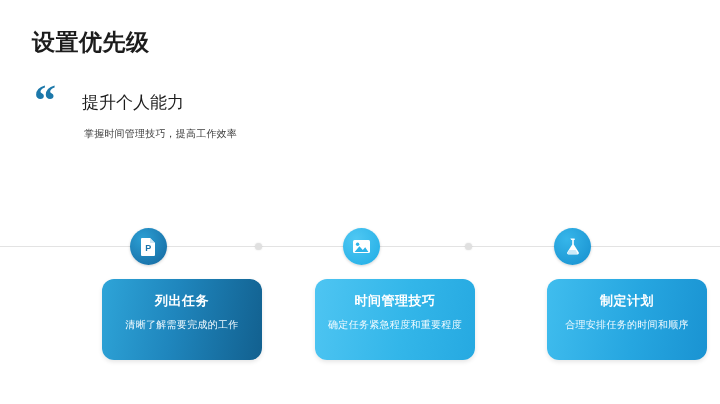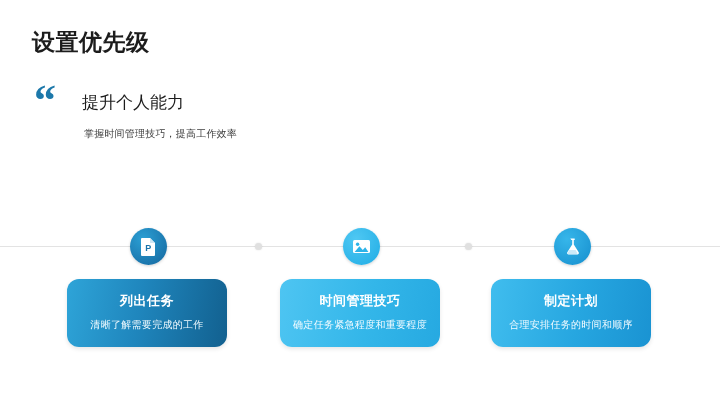--- a/index.html
+++ b/index.html
@@ -116,36 +116,37 @@
     left: 554px;
     background: radial-gradient(circle at 35% 30%, #36b6ea 0%, #1d97d4 78%, #178cc9 100%);
   }
   .step-circle svg { display: block; }
 
   
   .card {
     position: absolute;
     top: 279px;
     width: 160px;
-    height: 68px;
+    height: 81px;
     border-radius: 12px;
     box-shadow: 0 2px 4px rgba(0,0,0,0.10);
     color: #ffffff;
     text-align: center;
+    margin-left: 35px;
   }
   .card.k1 {
     left: 67px;
     background: linear-gradient(100deg, #2ea4d8 0%, #1f86bd 45%, #12608f 100%);
   }
   .card.k2 {
     left: 280px;
     background: linear-gradient(100deg, #4ec5f2 0%, #33b6e9 55%, #26a9e1 100%);
   }
   .card.k3 {
-    left: 491px;
+    left: 512px;
     background: linear-gradient(100deg, #40bdee 0%, #26a6e0 55%, #1a93d2 100%);
   }
   .card-title {
     position: absolute;
     left: 0;
     right: 0;
     top: 13px;
     font-size: 13px;
     font-weight: bold;
     letter-spacing: 0.5px;

